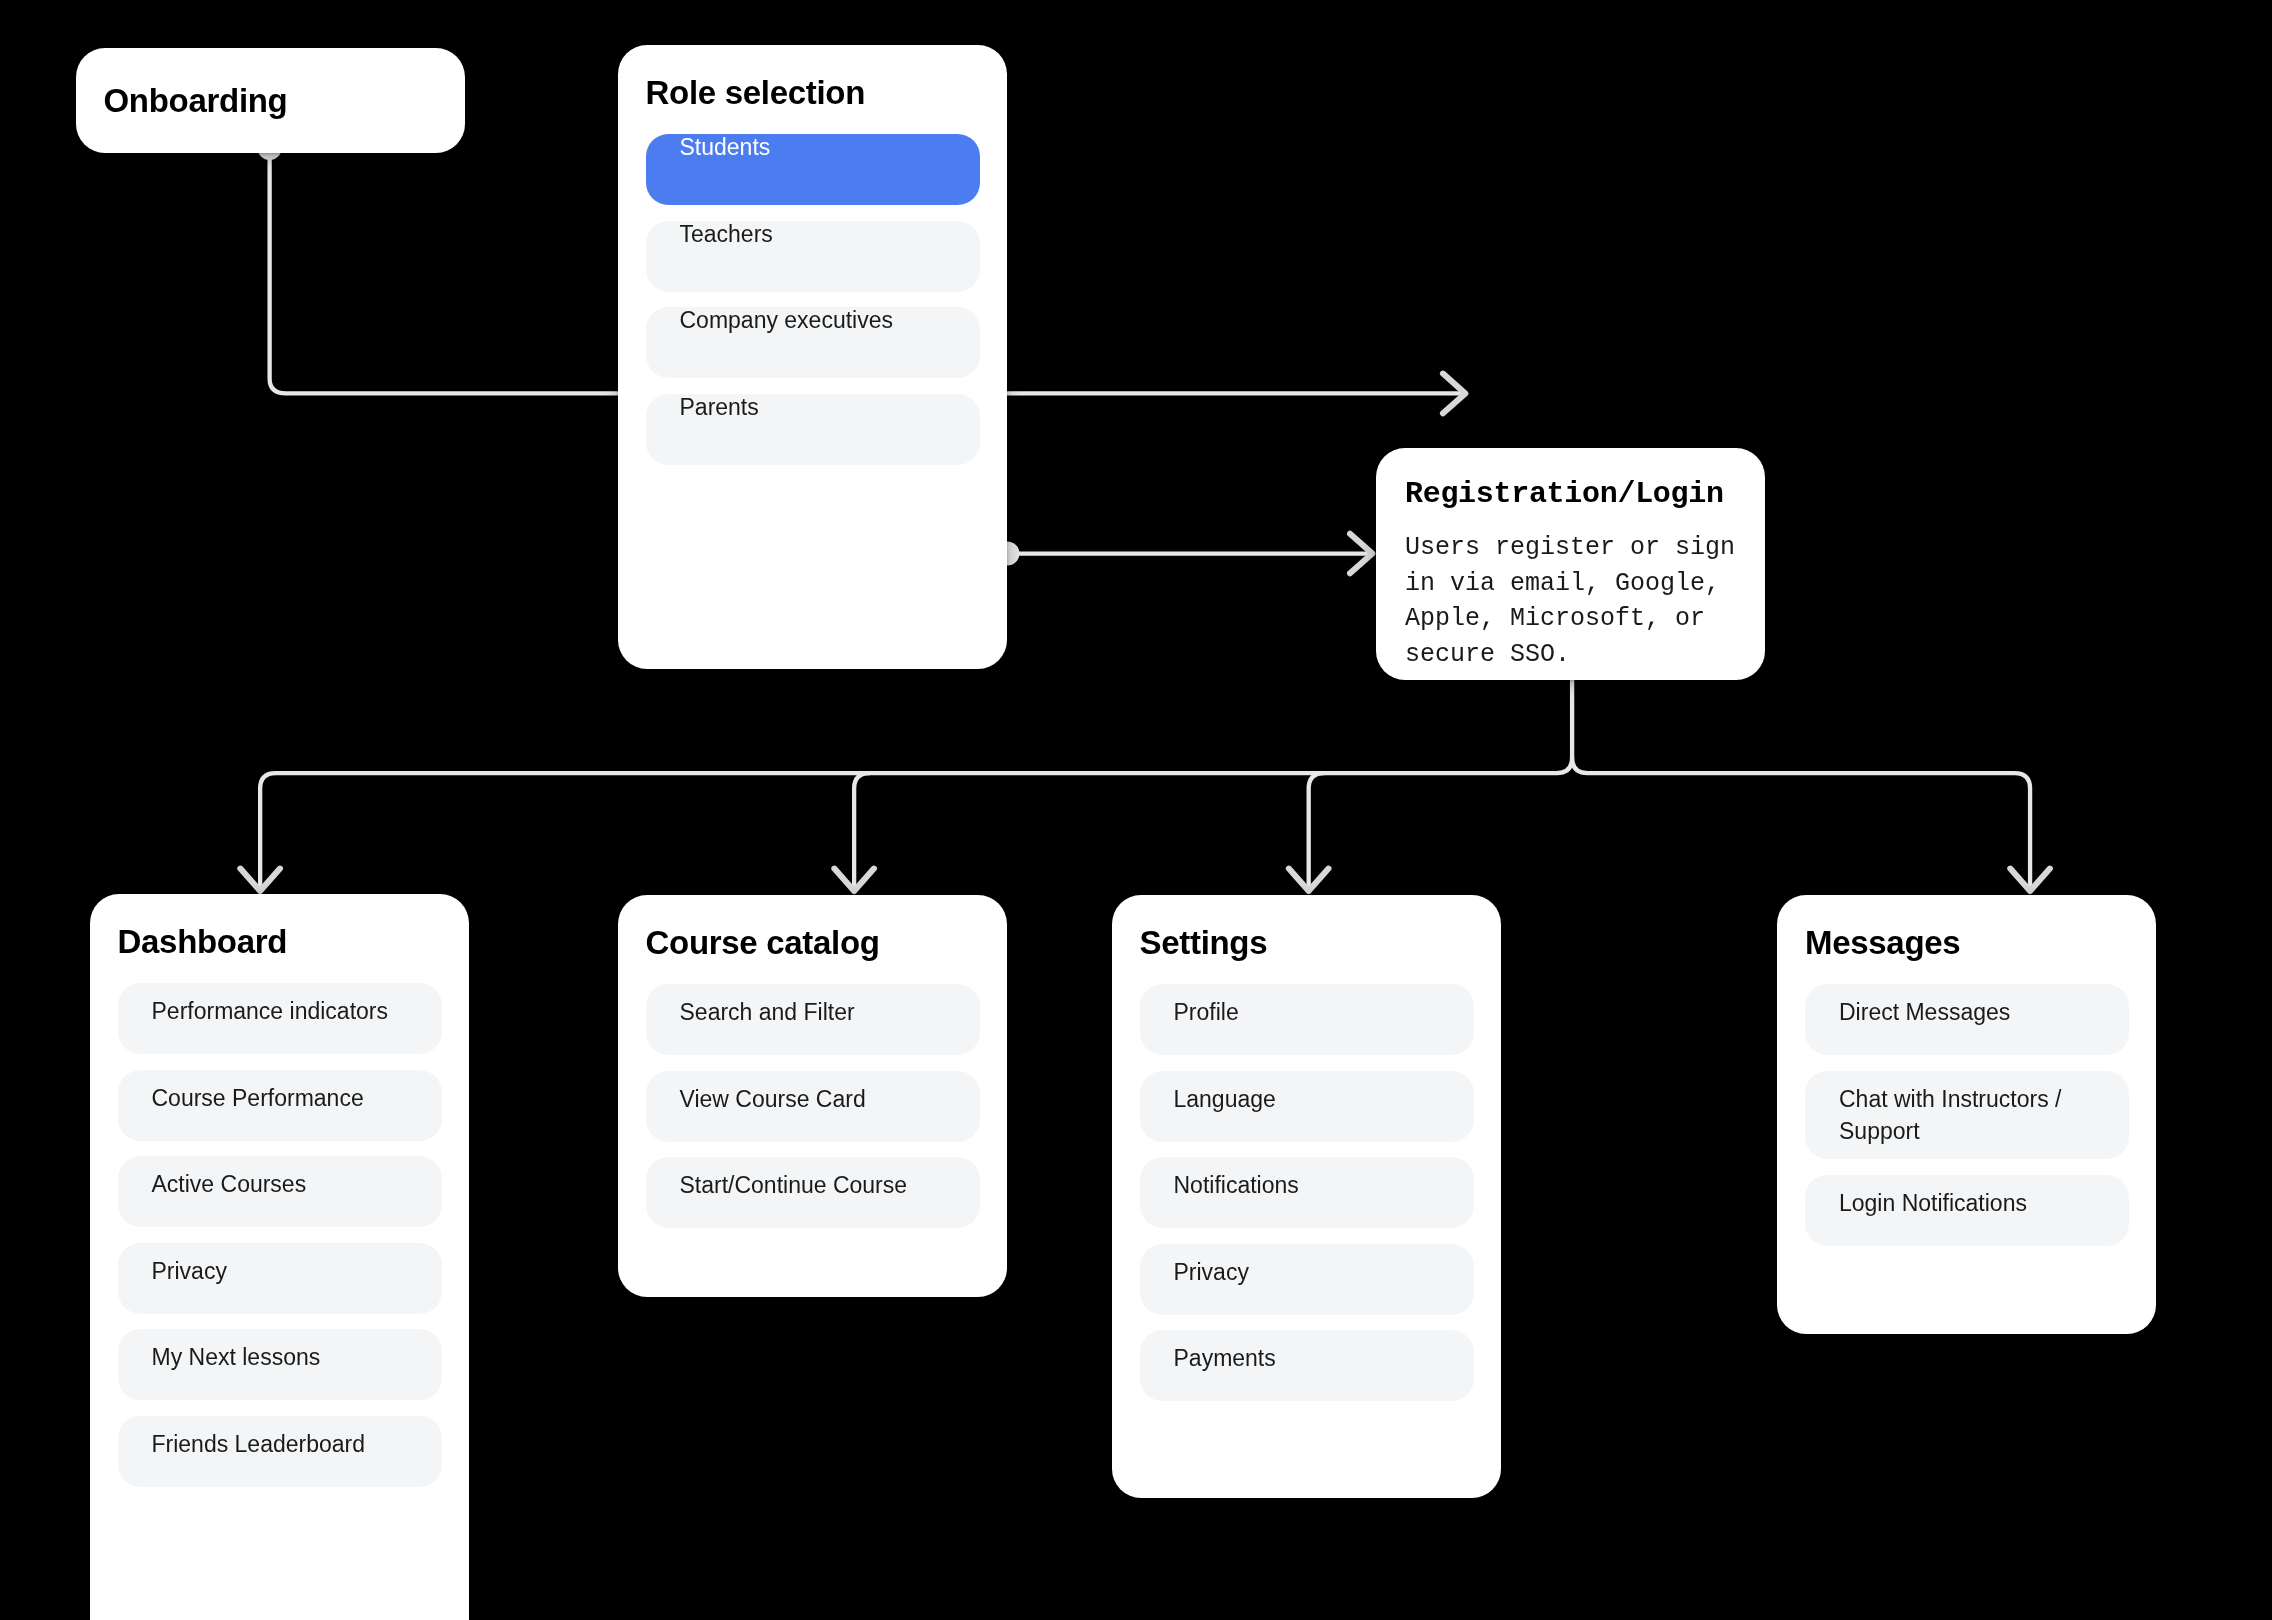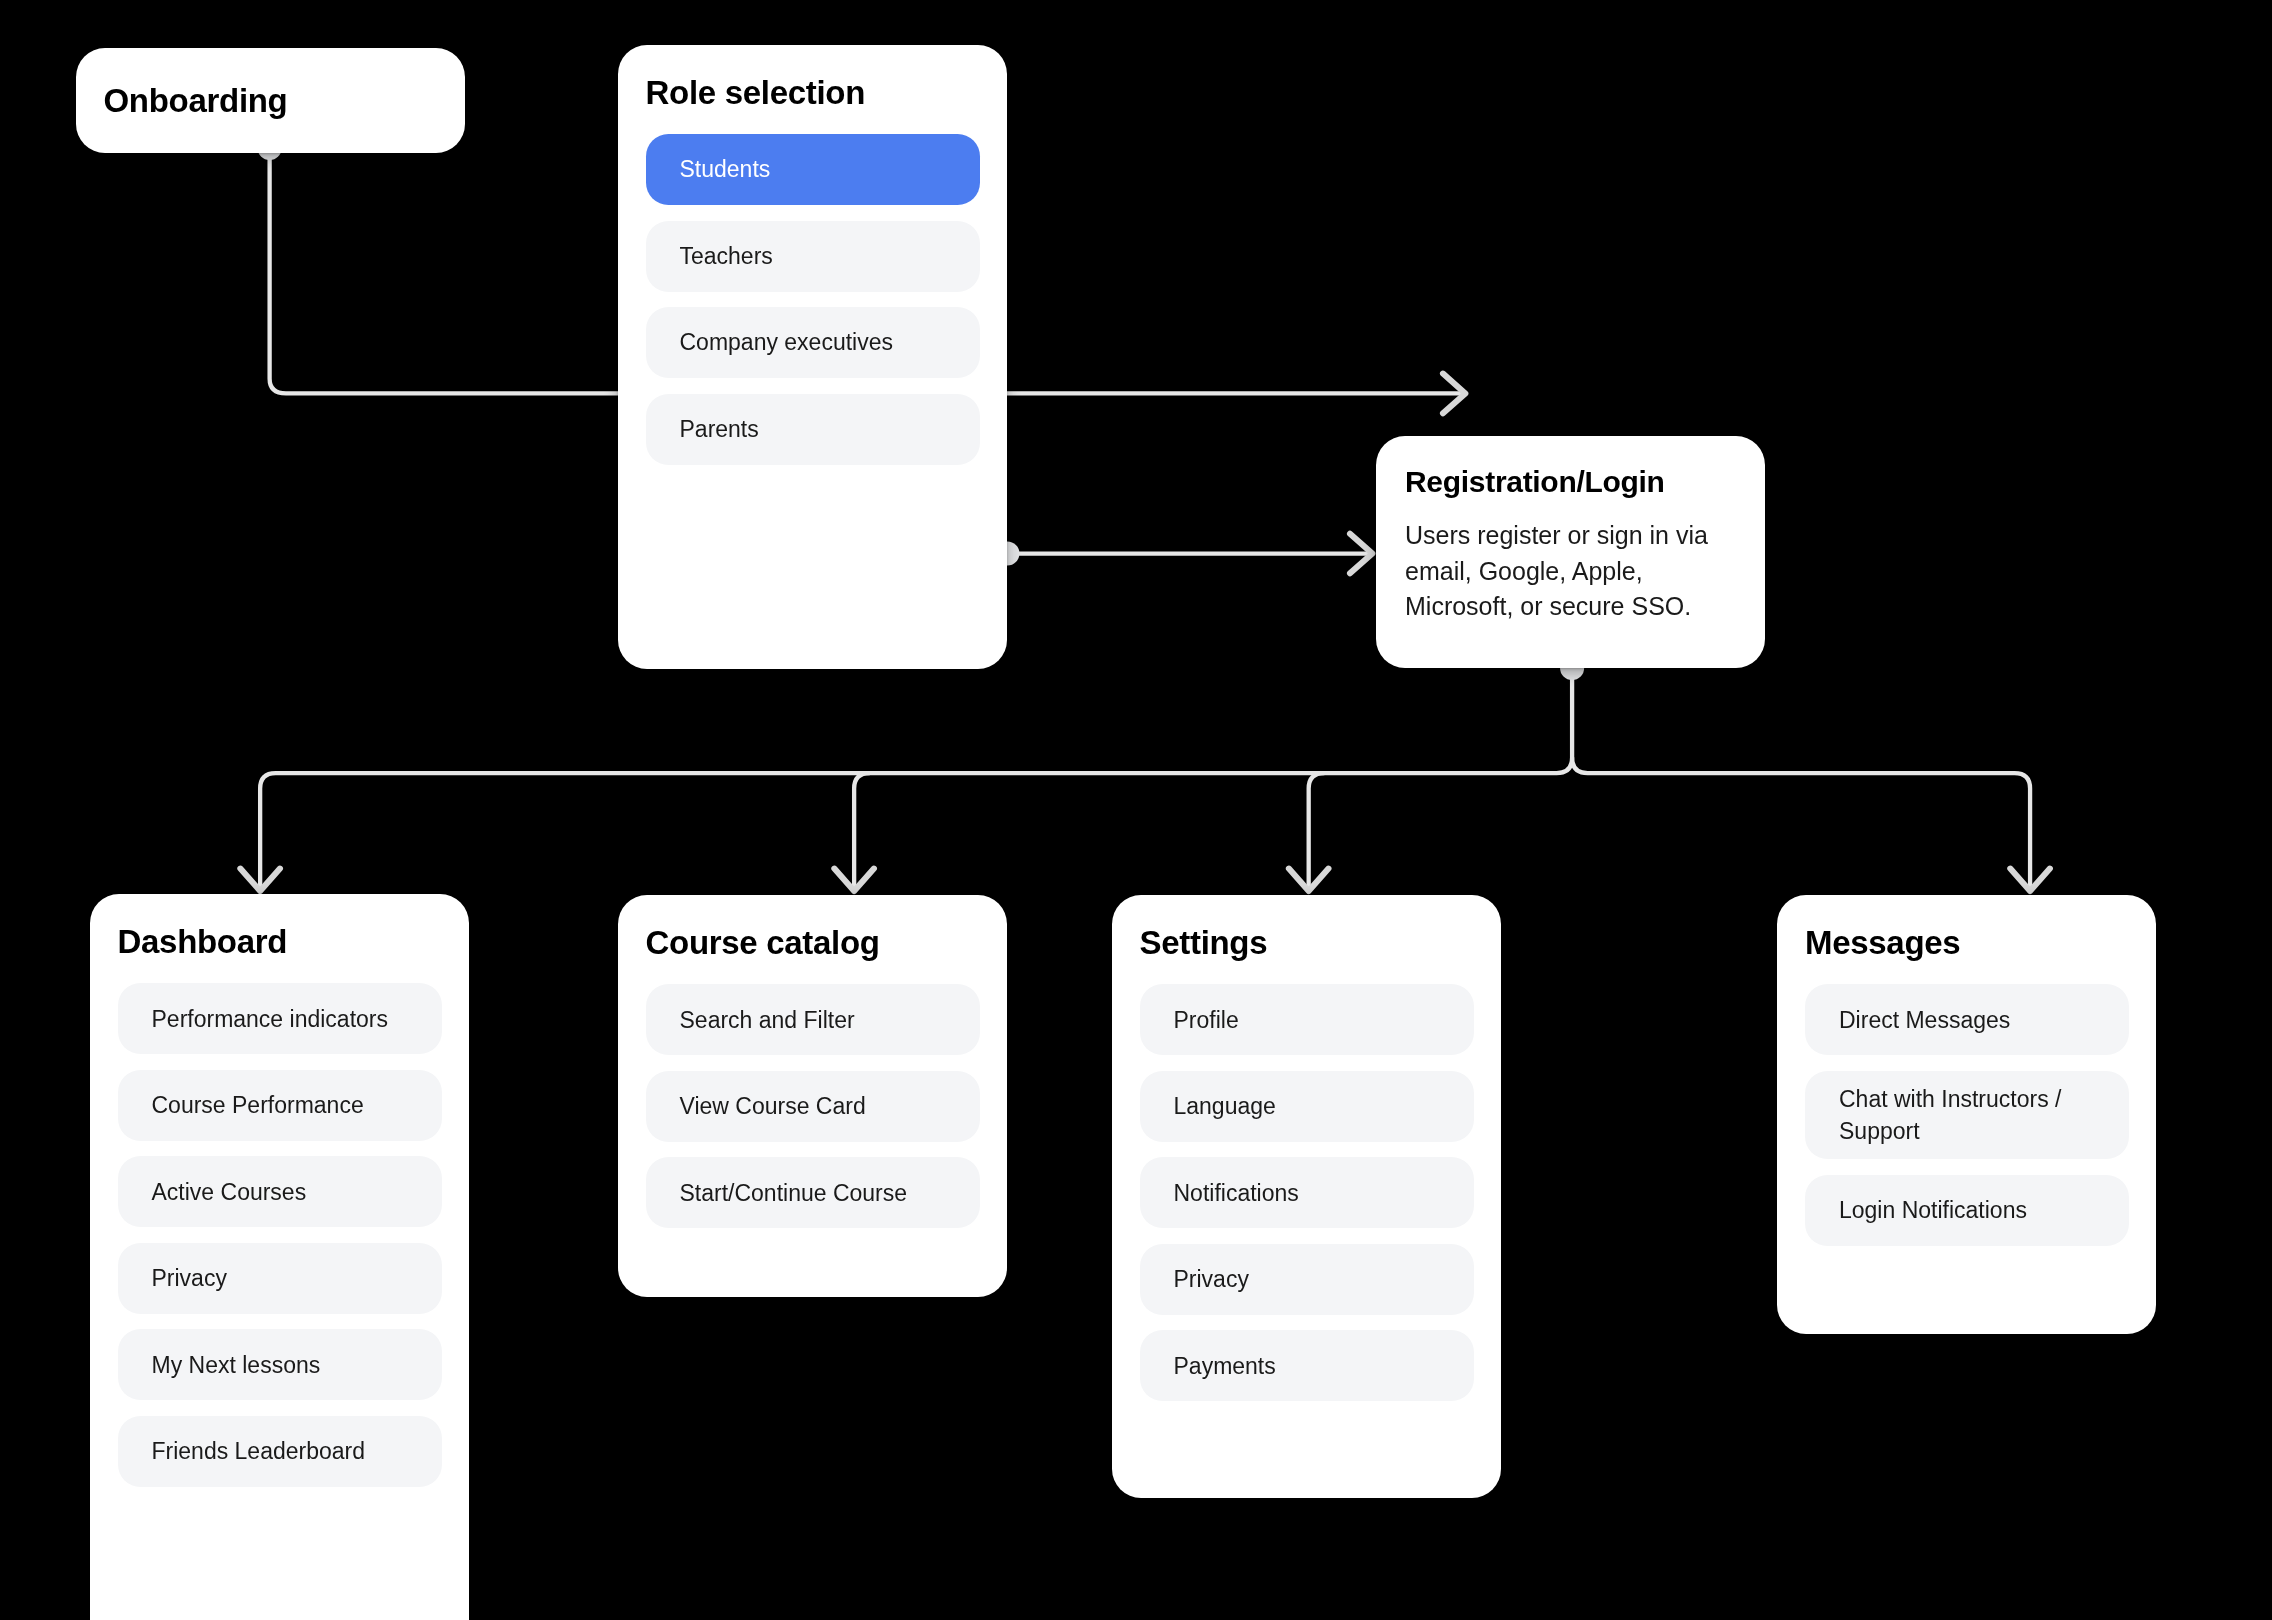--- a/index.html
+++ b/index.html
@@ -21,39 +21,39 @@
   }
   .card-title {
     font-weight: 700;
     color: #000000;
     letter-spacing: -0.3px;
   }
   .row {
     background: #F4F5F7;
     border-radius: 22.4px;
     display: flex;
-    align-items: center;
+    align-items: flex-start;
     color: #1A1A1A;
   }
   .row.selected { background: #4C7DF0; color: #FFFFFF; }
   .row-label { display: block; }
 
   
   #card-onboarding { left: 76px; top: 48px; width: 389px; height: 105px; }
   #card-onboarding .card-title {
     font-size: 33px; line-height: 105px; padding-left: 27.5px;
   }
 
   
   #card-role { left: 618px; top: 45px; width: 389px; height: 624px; padding: 29px 27.5px 0 27.5px; }
   #card-role .card-title { font-size: 33px; margin-bottom: 22.4px; }
   #card-role .row { height: 71px; margin-bottom: 15.5px; padding-left: 34px; font-size: 23px; }
 
   
-  #card-reg { left: 1376px; top: 436px; width: 389px; height: 232px; padding: 29px 29px 0 29px; }
+  #card-reg { left: 1376px; top: 448px; width: 389px; height: 232px; padding: 29px 29px 0 29px; font-family: Liberation Mono, monospace; }
   #card-reg .card-title { font-size: 30px; margin-bottom: 19px; }
   #card-reg .card-body { font-size: 25px; line-height: 1.42; color: #1A1A1A; }
 
   
   .bottom-card { padding: 29px 27.5px 24px 27.5px; }
   .bottom-card .card-title { font-size: 33px; margin-bottom: 22.4px; }
   .bottom-card .row { min-height: 71px; margin-bottom: 15.5px; padding: 12px 26px 12px 34px; font-size: 23px; line-height: 1.4; }
 
   #card-dashboard { left: 90px; top: 894px; width: 379px; height: 775px; }
   #card-catalog   { left: 618px; top: 895px; width: 389px; height: 402px; }

